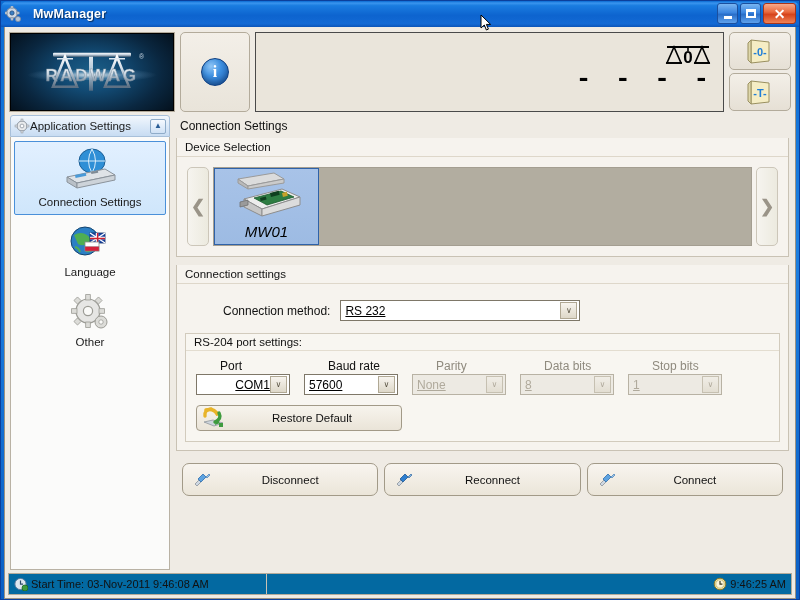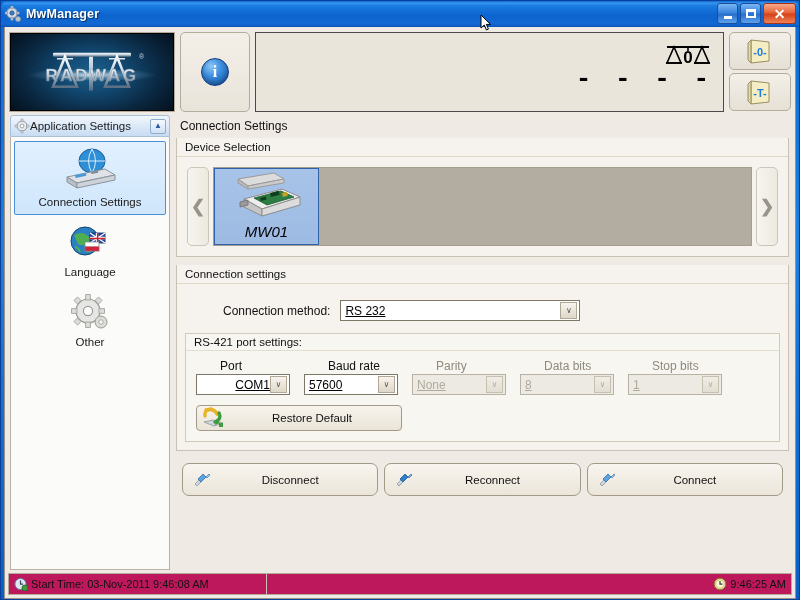--- a/index.html
+++ b/index.html
@@ -23,20 +23,21 @@
     display: flex; align-items: center;
     padding-left: 4px;
     position: relative;
     border-top-left-radius: 7px; border-top-right-radius: 7px;
   }
   .title-icon { width: 17px; height: 17px; position: relative; margin-right: 4px; flex:0 0 17px;}
   .title-text {
     color: #fff; font-weight: bold; font-size: 12.5px;
     text-shadow: 1px 1px 1px rgba(0,0,0,.55);
     letter-spacing: .2px;
+    margin-left: 7px;
   }
   .win-btns { position: absolute; right: 3px; top: 2px; display: flex; gap: 2px; }
   .win-btn {
     width: 21px; height: 21px; border-radius: 3px;
     border: 1px solid #1b4f9e;
     display: flex; align-items: center; justify-content: center;
     background: linear-gradient(180deg,#79b5f2 0%,#3c86e0 45%,#2a6fc9 55%,#5ea1ec 100%);
     position: relative;
   }
   .win-btn.close {
@@ -272,21 +273,21 @@
     background: linear-gradient(180deg,#f8f5ef 0%,#ebe5d9 100%);
     border: 1px solid #a29a88; border-radius: 7px;
     display: flex; align-items: center; padding: 0 10px;
   }
   .action-btn .lbl { flex: 1; text-align: center; font-size: 11.5px; color: #111; }
 
   
   .statusbar {
     height: 22px; flex: 0 0 22px;
     margin: 0 3px 3px 3px;
-    background: #be185d;
+    background: #0369a1;
     border: 1px solid #b3ab9b;
     display: flex; align-items: center;
     font-size: 11px; color: #111;
   }
   .sb-cell { display: flex; align-items: center; gap: 3px; padding: 0 5px; height: 100%; }
   .sb-cell.left { width: 258px; border-right: 1px solid #c9c2b4; }
   .sb-cell.right { margin-left: auto; }
   .cursor {
     position: absolute; left: 479px; top: 13px;
     width: 12px; height: 18px; pointer-events: none; z-index: 50;
@@ -519,21 +520,21 @@
 
             <div class="row" style="padding:8px 0 2px 14px;">
               <span class="field-label" style="margin-right:10px;">Connection method:</span>
               <div class="combo" style="width:240px;">
                 <span class="val">RS 232</span>
                 <span class="arrow">∨</span>
               </div>
             </div>
 
             <div class="subgroup">
-              <div class="g-title">RS-421 port settings:</div>
+              <div class="g-title">RS-204 port settings:</div>
 
               <div class="fields-row">
 
                 <div class="field">
                   <span class="field-label">Port</span>
                   <div class="combo" style="width:94px;text-align:right;">
                     <span class="val">COM1</span>
                     <span class="arrow">∨</span>
                   </div>
                 </div>

